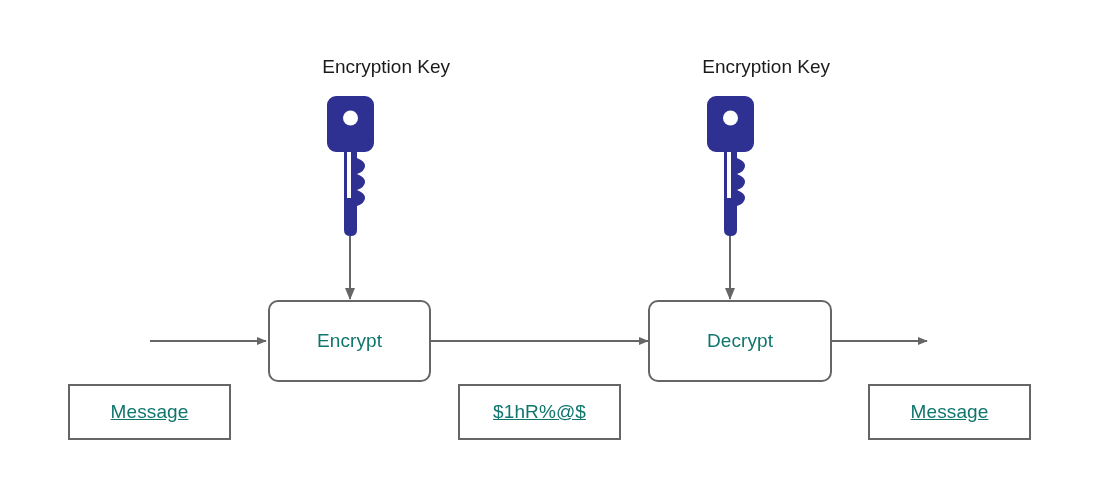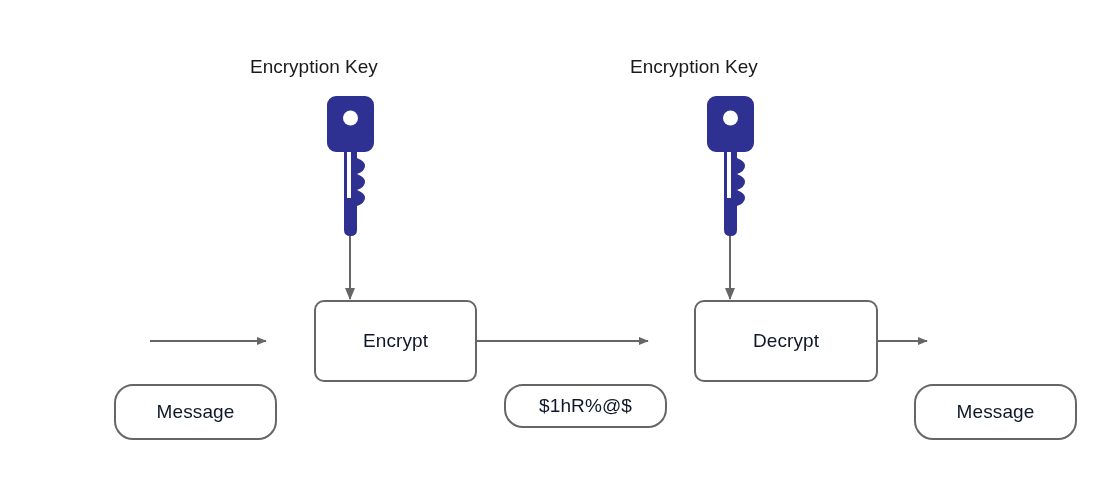--- a/index.html
+++ b/index.html
@@ -22,38 +22,37 @@
   
   .box {
     position: absolute;
     box-sizing: border-box;
     background: #ffffff;
     border: 2px solid #666666;
     border-radius: 9px;
     display: flex;
     align-items: center;
     justify-content: center;
-    color: #0f172a;
+    color: #0f766e;
     font-size: 19px;
     font-family: "Liberation Sans", sans-serif;
     letter-spacing: .1px;
     white-space: nowrap;
-    margin-left: 46px;
   }
   .box.process { border-radius: 10px; }
-  .box.datum   { border-radius: 19px; }
+  .box.datum   { border-radius: 0; text-decoration: underline; }
 
   
   .caption {
     position: absolute;
     color: #1a1a1a;
     font-size: 19px;
     font-family: "Liberation Sans", sans-serif;
     white-space: nowrap;
-    text-align: left;
+    text-align: right;
   }
 
   
   .layer {
     position: absolute;
     left: 0; top: 0;
     width: 1100px;
     height: 484px;
     pointer-events: none;
   }
@@ -116,17 +115,17 @@
   <div class="caption" style="left:250px; top:56px; width:200px;">Encryption Key</div>
 
   <div class="caption" style="left:630px; top:56px; width:200px;">Encryption Key</div>
 
   <div class="box process" style="left:268px; top:300px; width:163px; height:82px;">Encrypt</div>
 
   <div class="box process" style="left:648px; top:300px; width:184px; height:82px;">Decrypt</div>
 
   <div class="box datum" style="left:68px; top:384px; width:163px; height:56px;">Message</div>
 
-  <div class="box datum" style="left:458px; top:384px; width:163px; height:44px;">$1hR%@$</div>
+  <div class="box datum" style="left:458px; top:384px; width:163px; height:56px;">$1hR%@$</div>
 
   <div class="box datum" style="left:868px; top:384px; width:163px; height:56px;">Message</div>
 
 </div>
 
 </body></html>

